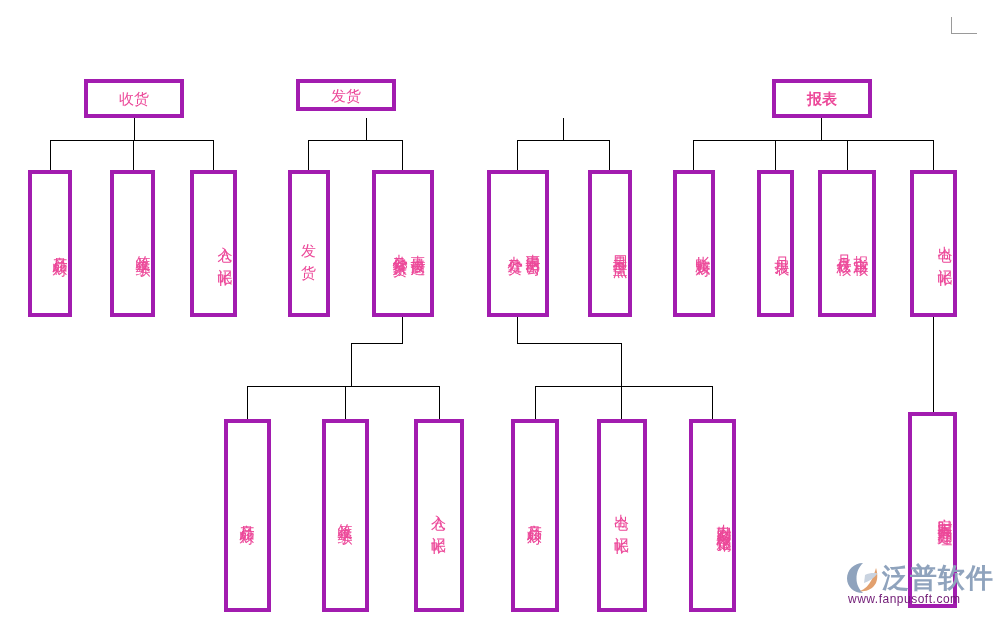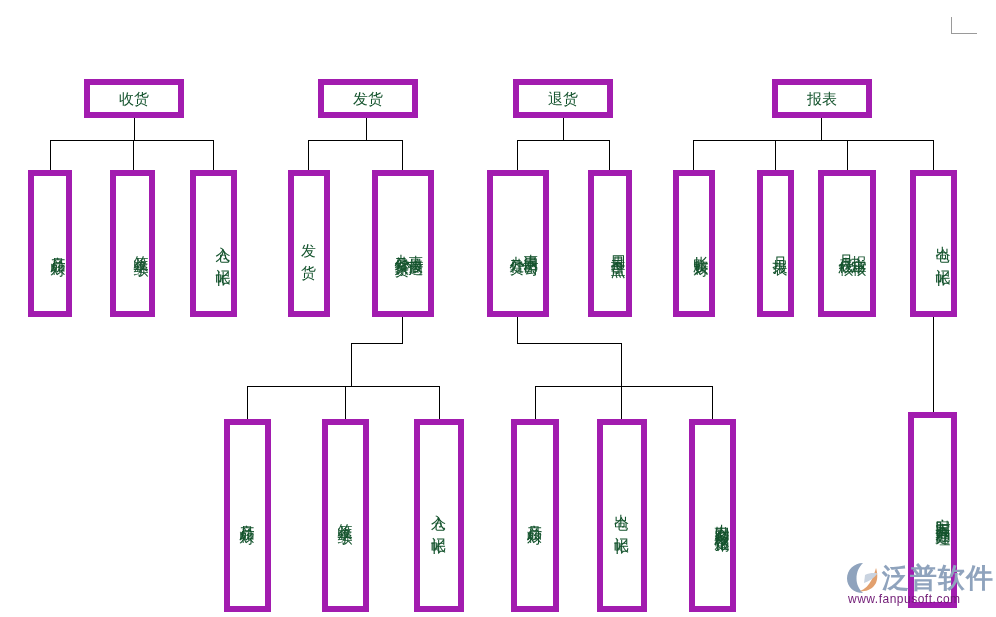--- a/index.html
+++ b/index.html
@@ -18,23 +18,23 @@
     font-size:17px;
     font-weight:bold;
     color:#000000;
     letter-spacing:1px;
     white-space:nowrap;
   }
   
   .node{
     position:absolute;
     box-sizing:border-box;
-    border:6px solid #a21caf;
+    border:4px solid #a21caf;
     background:#ffffff;
-    color:#14532d;
+    color:#ec4899;
     z-index:3;
     text-align:center;
   }
   .node .txt{
     position:absolute;
     left:0;top:0;width:100%;height:100%;
     display:flex;
     align-items:center;
     justify-content:center;
     font-size:15px;
@@ -112,27 +112,24 @@
 
   <div class="corner" style="left:951px;top:17px;width:28px;height:18px;">
     <i style="left:0;top:0;width:1px;height:17px;"></i>
     <i style="left:0;top:16px;width:26px;height:1px;"></i>
   </div>
 
 
   <div class="node horiz" style="left:84px;top:79px;width:100px;height:39px;">
     <span class="txt">收货</span>
   </div>
-  <div class="node horiz" style="left:318px;top:79px;width:100px;height:39px;">
+  <div class="node horiz" style="left:296px;top:79px;width:100px;height:32px;">
     <span class="txt">发货</span>
   </div>
-  <div class="node horiz" style="left:513px;top:79px;width:100px;height:39px;">
-    <span class="txt">退货</span>
-  </div>
-  <div class="node horiz" style="left:772px;top:79px;width:100px;height:39px;">
+  <div class="node horiz" style="left:772px;top:79px;width:100px;height:39px;font-weight:bold;">
     <span class="txt">报表</span>
   </div>
 
   <div class="node vert top" style="left:28px;top:170px;width:44px;height:147px;">
     <span class="txt">产品核对</span>
   </div>
   <div class="node vert top" style="left:110px;top:170px;width:45px;height:147px;">
     <span class="txt">签收手续</span>
   </div>
   <div class="node vert top" style="left:190px;top:170px;width:47px;height:147px;">

